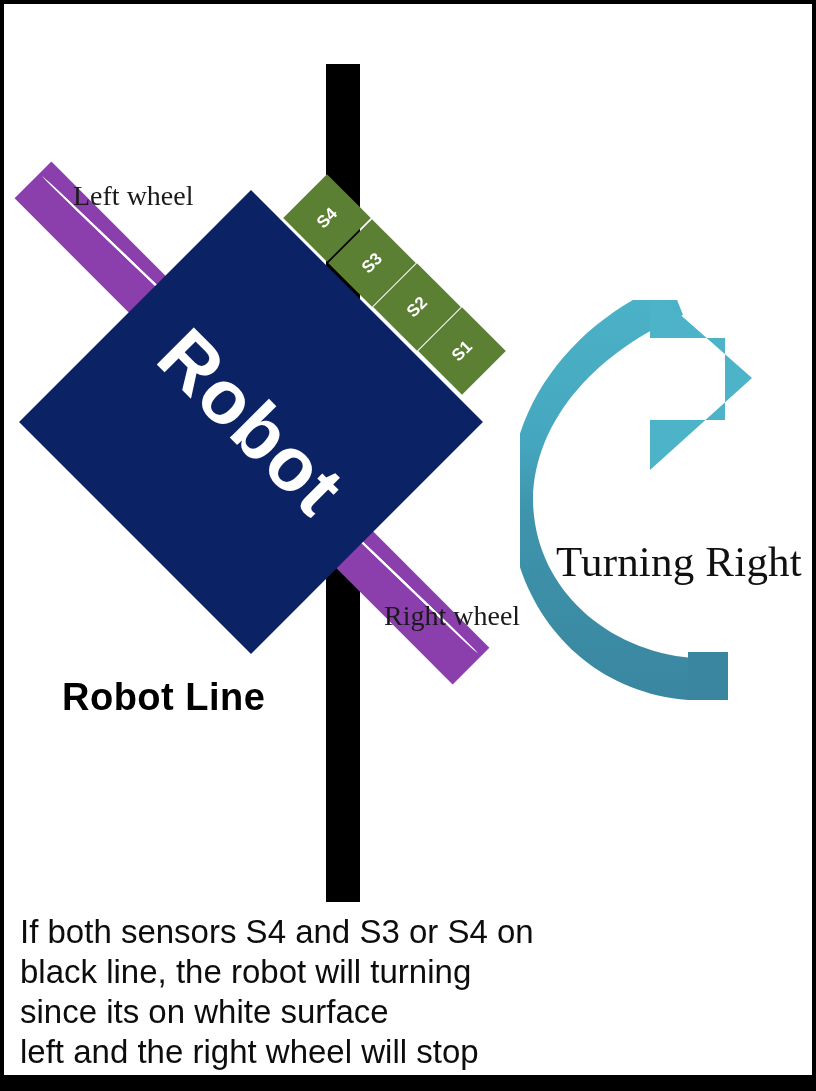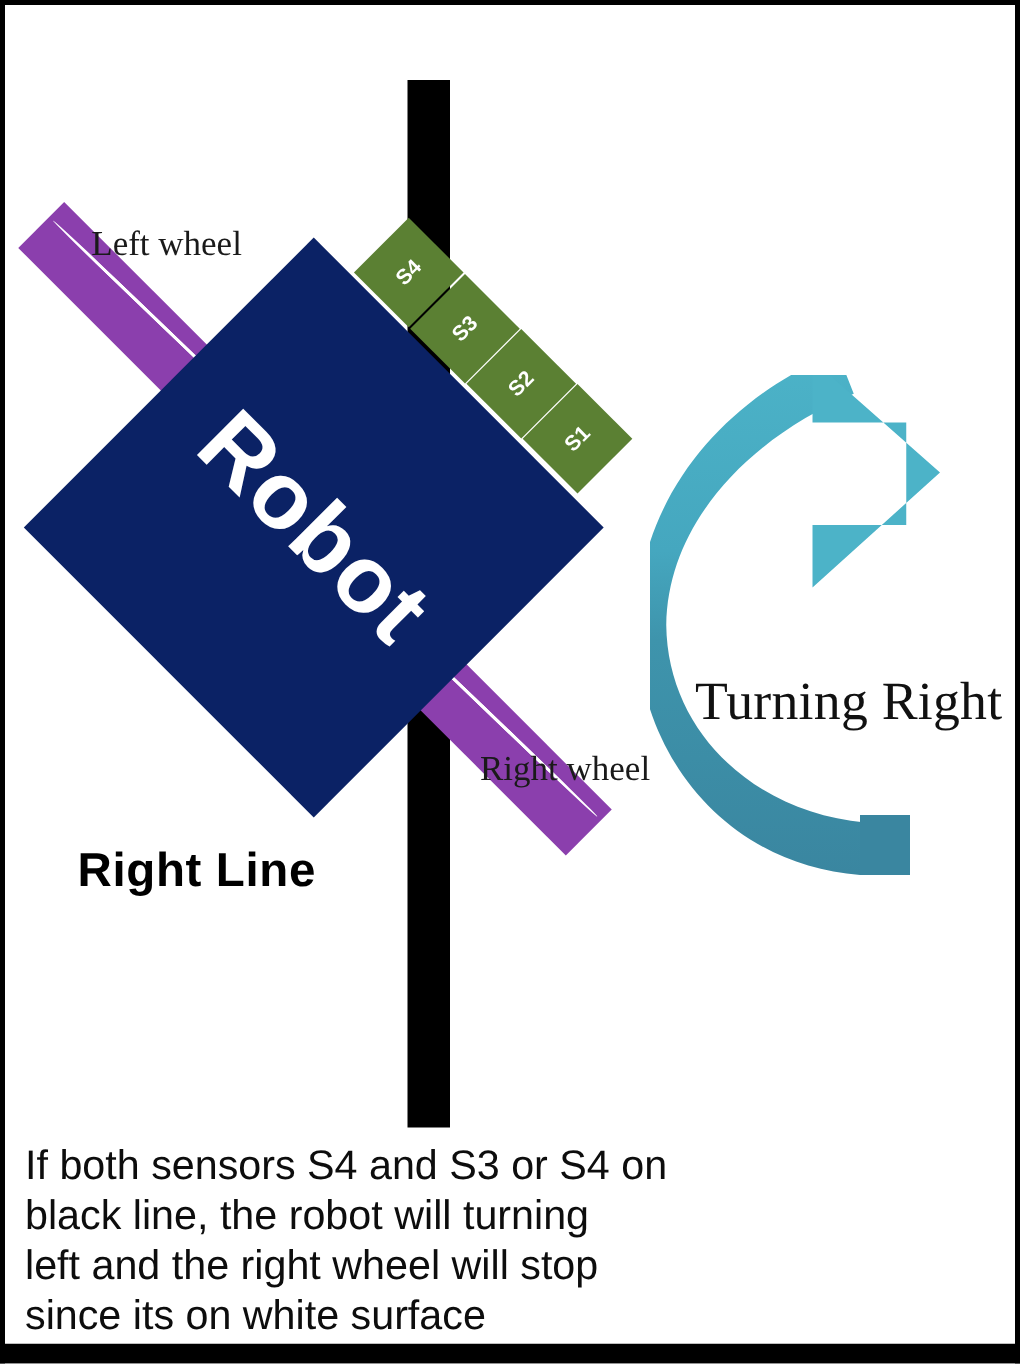--- a/index.html
+++ b/index.html
@@ -209,21 +209,21 @@
   </div>
   <div class="sensor" style="left:386px; top:276px;">
     <span>S2</span>
   </div>
   <div class="sensor" style="left:431px; top:320px;">
     <span>S1</span>
   </div>
 
   <div class="callout label-left-wheel">Left wheel</div>
   <div class="callout label-right-wheel">Right wheel</div>
-  <div class="label-black-line">Right Line</div>
+  <div class="label-black-line">Robot Line</div>
 
   <div class="turn-arrow">
     <svg width="290" height="400" viewBox="0 0 290 400" xmlns="http://www.w3.org/2000/svg">
       <defs>
         <linearGradient id="arrowGrad" x1="0" y1="0" x2="0" y2="1">
           <stop offset="0%" stop-color="#4CB3C8"></stop>
           <stop offset="38%" stop-color="#45A7BF"></stop>
           <stop offset="55%" stop-color="#3E94AC"></stop>
           <stop offset="100%" stop-color="#3A86A0"></stop>
         </linearGradient>
@@ -257,22 +257,22 @@
 
       <rect x="168" y="352" width="40" height="48" fill="#3A86A0"></rect>
     </svg>
   </div>
 
   <div class="label-turning">Turning Right</div>
 
   <div class="caption">
     <div>If both sensors S4 and S3 or S4 on</div>
     <div>black line, the robot will turning</div>
+    <div>since its on white surface</div>
     <div>left and the right wheel will stop</div>
-    <div>since its on white surface</div>
   </div>
 
   <div class="frame-edge frame-top"></div>
   <div class="frame-edge frame-left"></div>
   <div class="frame-edge frame-right"></div>
   <div class="frame-edge frame-bottom"></div>
 
 </div>
 
 </body></html>

